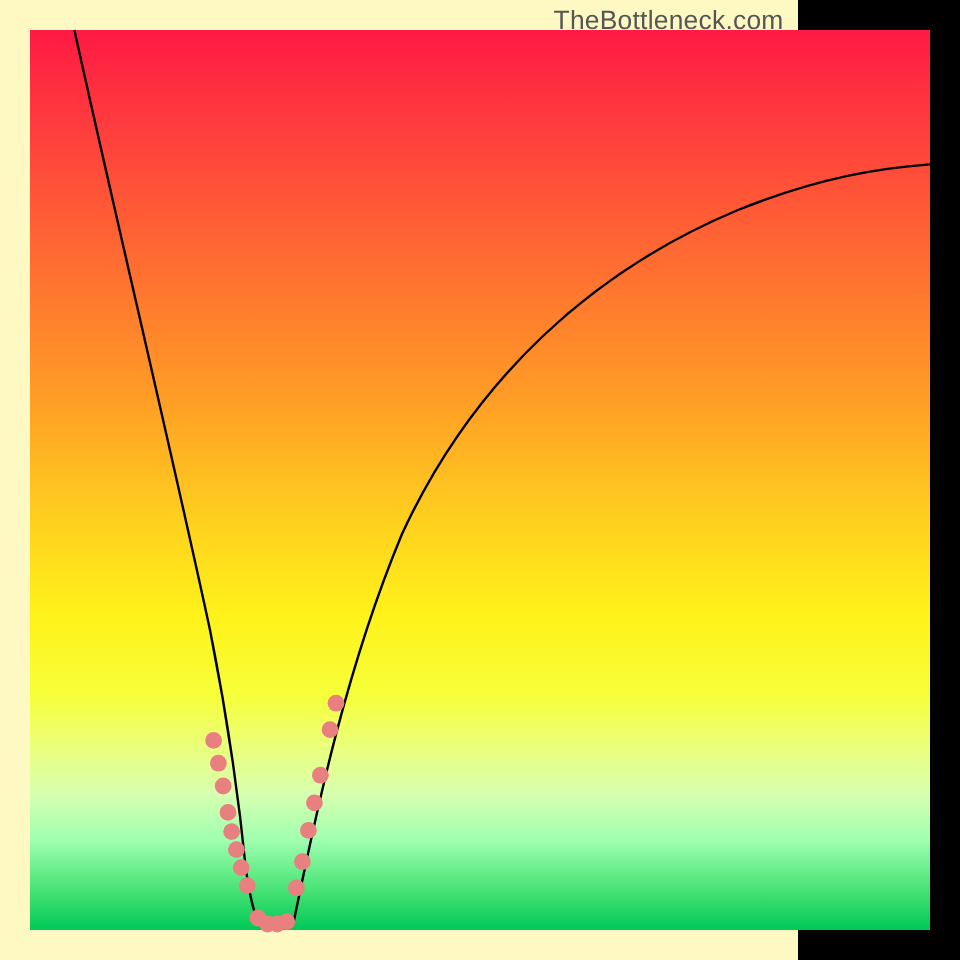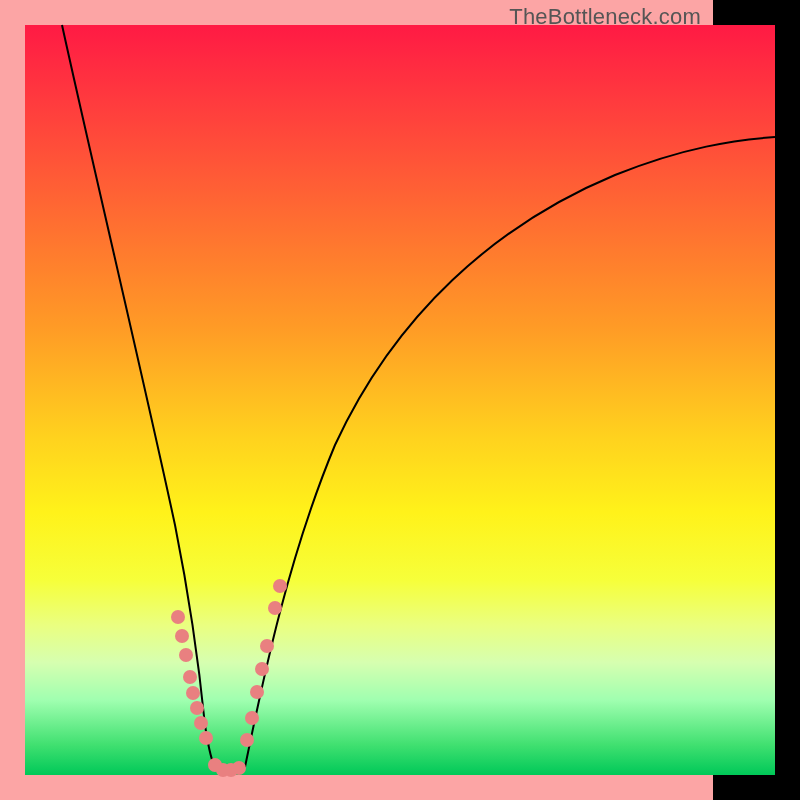--- a/index.html
+++ b/index.html
@@ -10,22 +10,21 @@
     background: #000;
     overflow: hidden;
     font-family: Arial, Helvetica, sans-serif;
   }
   .frame {
     position: absolute;
     left: 0;
     top: 0;
     width: 665px;
     height: 800px;
-    background: #fca5a5;
-    padding-left: 48px;
+    background: #fef9c3;
   }
   .plot {
     position: absolute;
     left: 25px;
     top: 25px;
     width: 750px;
     height: 750px;
     
     background: linear-gradient(to bottom,
       #ff1a44 0%,

